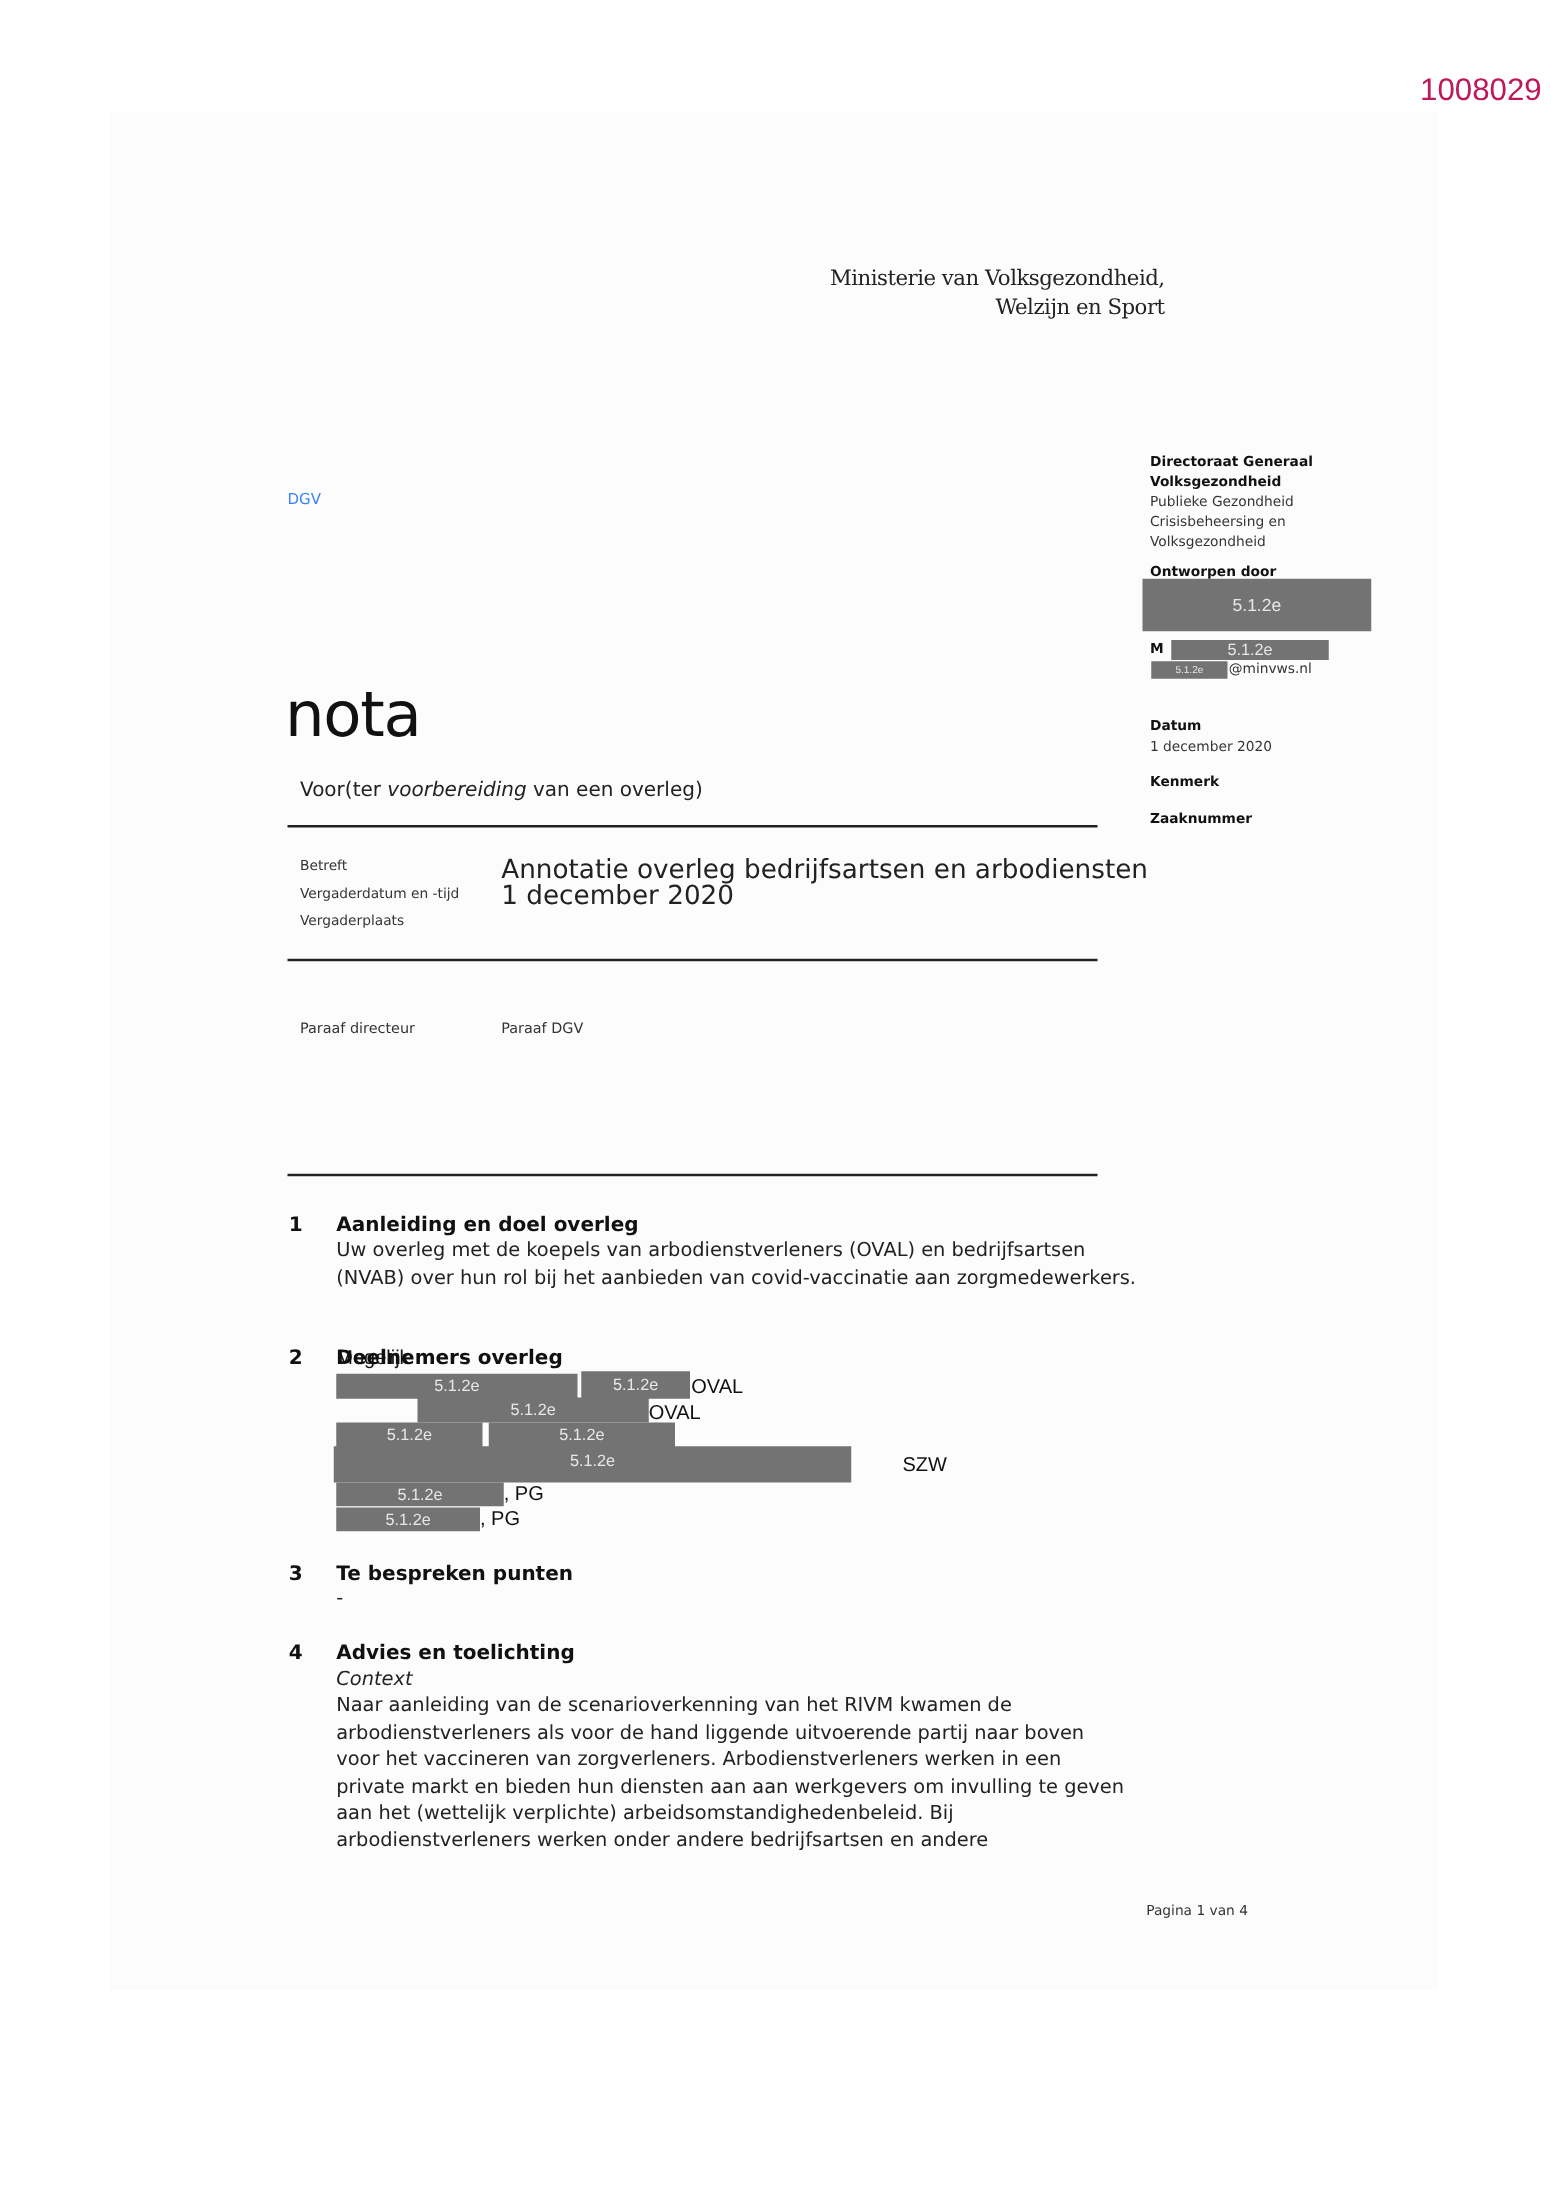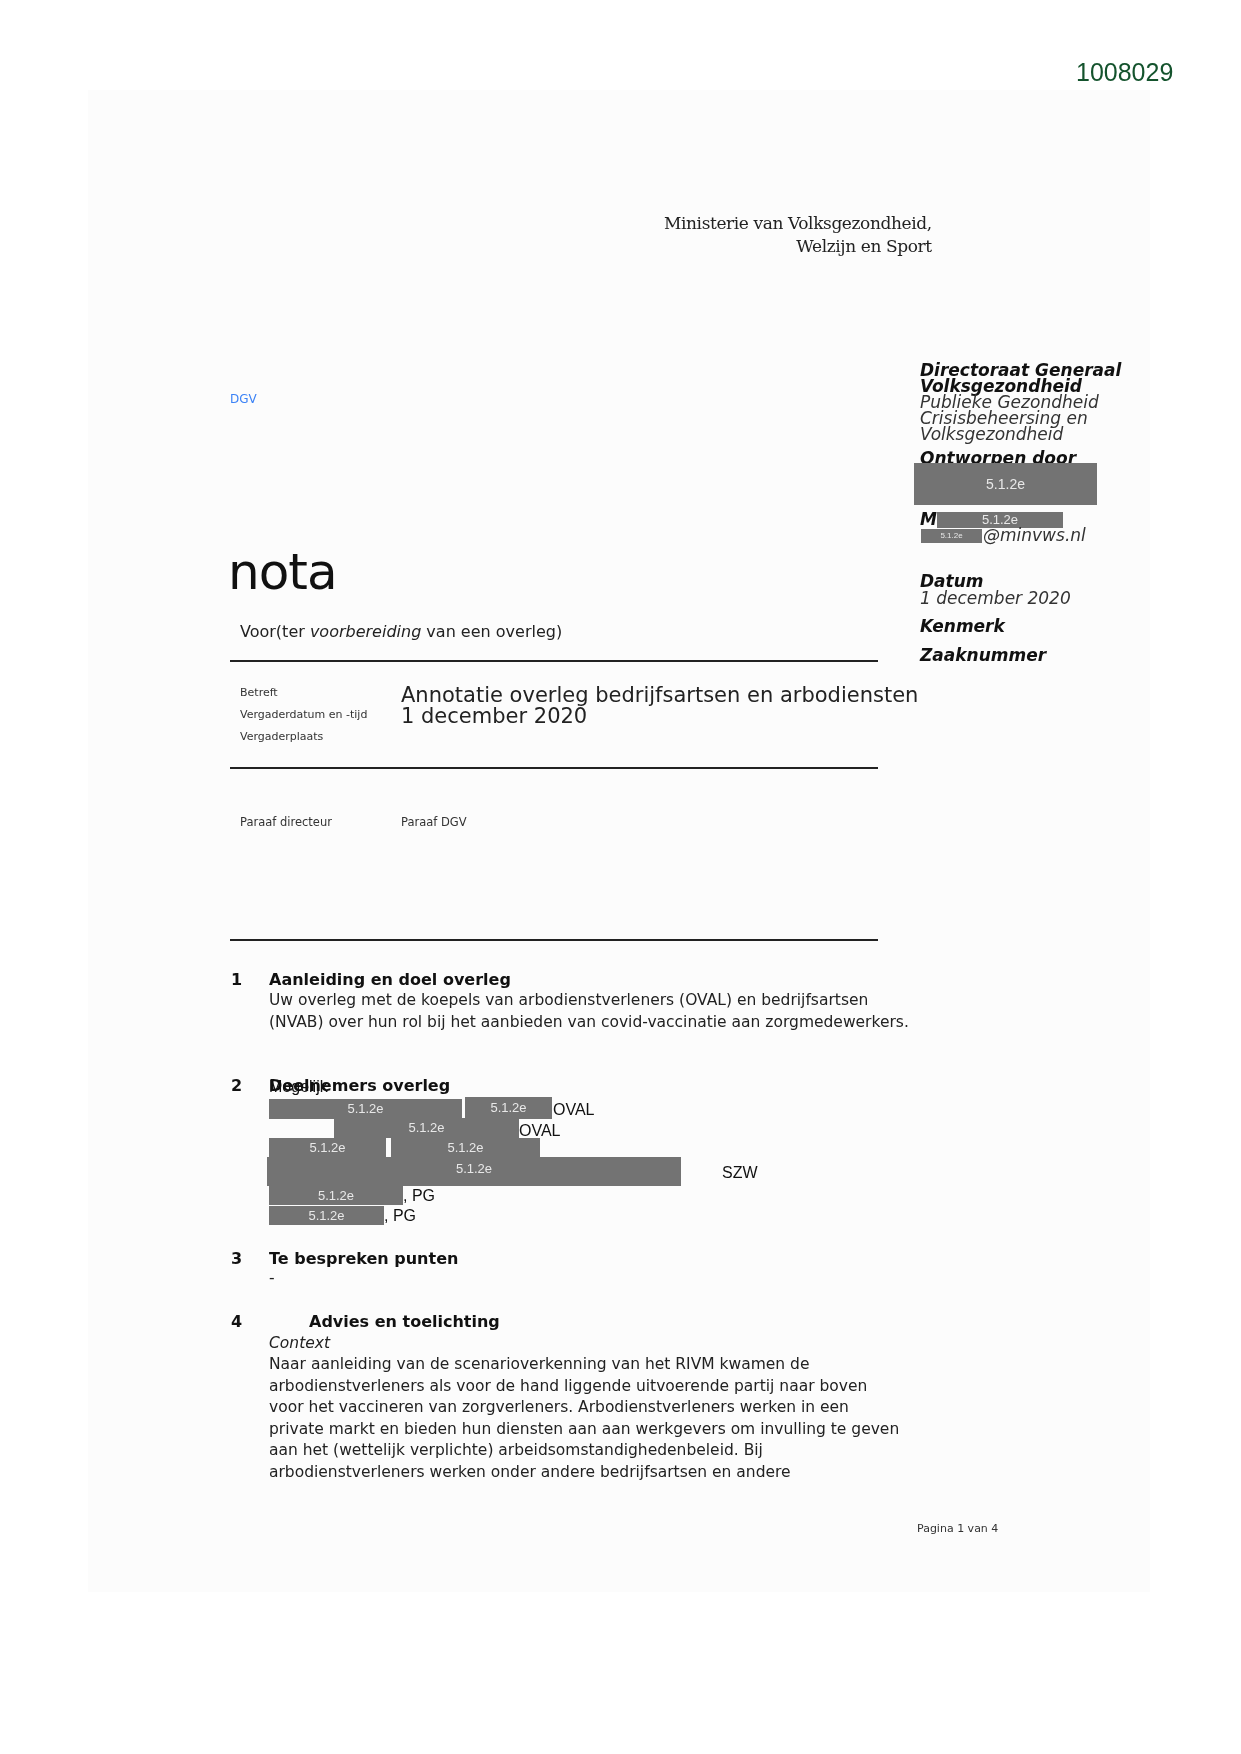--- a/index.html
+++ b/index.html
@@ -1,29 +1,29 @@
 <!DOCTYPE html>
 <html><head>
 <meta charset="utf-8">
 <style>
   html, body { margin:0; padding:0; }
   body { width:1241px; height:1754px; background:#ffffff; position:relative; overflow:hidden; font-family:"DejaVu Sans", "Liberation Sans", sans-serif; color:#111; }
   .scan { position:absolute; left:88px; top:90px; width:1062px; height:1502px; background:#fcfcfc; }
   .abs { position:absolute; white-space:nowrap; }
-  .docnum { left:1076px; top:58px; font-family:"Liberation Sans", sans-serif; font-size:25px; color:#14532d; }
+  .docnum { left:1136px; top:58px; font-family:"Liberation Sans", sans-serif; font-size:25px; color:#be185d; }
   .ministry { left:664px; top:212px; font-family:"DejaVu Serif", "Liberation Serif", serif; font-size:17px; line-height:23px; color:#222; letter-spacing:-0.4px;text-align:right; }
   .dgv { left:230px; top:364px; font-size:12px; color:#3b82f6;margin-top:28px; }
   .nota { left:228px; top:543px; font-size:50px; font-weight:normal; color:#111; letter-spacing:-1px; }
   .voor { left:240px; top:622px; font-size:16px; color:#222; }
   .voor i { font-style:italic; }
   .rule { position:absolute; left:230px; width:648px; height:2px; background:#222; }
   .meta-lbl { font-size:11px; color:#333; line-height:22px; }
   .meta-val { font-size:21px; color:#222; line-height:21px; }
   .paraaf { font-size:11.5px; color:#333; }
-  .side { left:920px; font-size:17px; color:#333; line-height:16px;font-style:italic; }
+  .side { left:920px; font-size:11px; color:#333; line-height:16px; }
   .side b { color:#111; }
   .red { position:absolute; background:#737373; color:#e8e8e8; font-family:"Liberation Sans", sans-serif; text-align:center; }
   .sec-num { font-size:16px; font-weight:bold; color:#111; }
   .sec-title { font-size:16px; font-weight:bold; color:#111; }
   .body-txt { font-size:15.5px; color:#222; line-height:21.5px; white-space:normal; width:640px; }
   .plain { font-family:"Liberation Sans", sans-serif; font-size:16px; color:#111; }
   .footer { left:917px; top:1522px; font-size:11px; color:#333; }
 </style>
 </head>
 <body>
@@ -106,17 +106,17 @@
 <div class="abs plain" style="left:403px; top:1187px;">, PG</div>
 
 <div class="red" style="left:269px; top:1206px; width:115px; height:19px; line-height:19px; font-size:13px;">5.1.2e</div>
 <div class="abs plain" style="left:384px; top:1207px;">, PG</div>
 
 <div class="abs sec-num" style="left:231px; top:1249px;">3</div>
 <div class="abs sec-title" style="left:269px; top:1249px;">Te bespreken punten</div>
 <div class="abs body-txt" style="left:269px; top:1268px;">-</div>
 
 <div class="abs sec-num" style="left:231px; top:1312px;">4</div>
-<div class="abs sec-title" style="left:269px; top:1312px;margin-left:40px;">Advies en toelichting</div>
+<div class="abs sec-title" style="left:269px; top:1312px;">Advies en toelichting</div>
 <div class="abs body-txt" style="left:269px; top:1333px; font-style:italic;">Context</div>
 <div class="abs body-txt" style="left:269px; top:1354px; width:636px;">Naar aanleiding van de scenarioverkenning van het RIVM kwamen de arbodienstverleners als voor de hand liggende uitvoerende partij naar boven voor het vaccineren van zorgverleners. Arbodienstverleners werken in  een private markt en bieden hun diensten aan aan werkgevers om invulling te geven aan het (wettelijk verplichte) arbeidsomstandighedenbeleid. Bij arbodienstverleners werken onder andere bedrijfsartsen en andere</div>
 
 <div class="abs footer">Pagina 1 van 4</div>
 
 </body></html>

